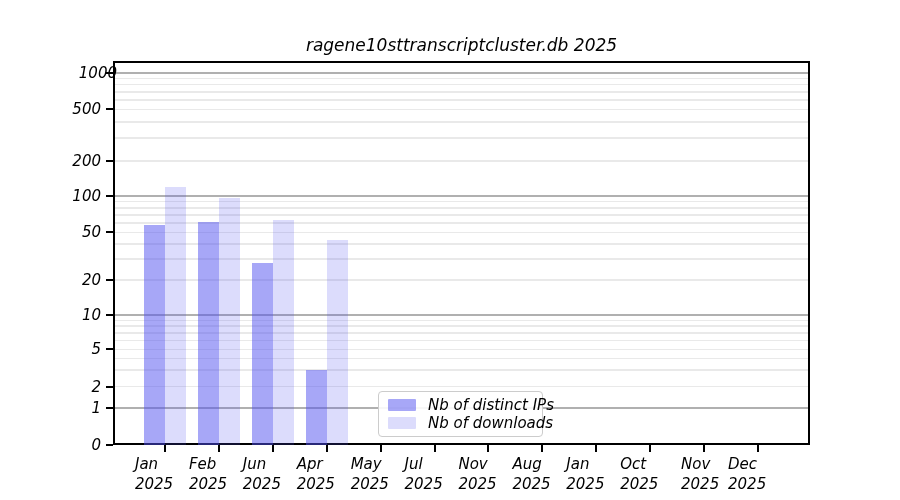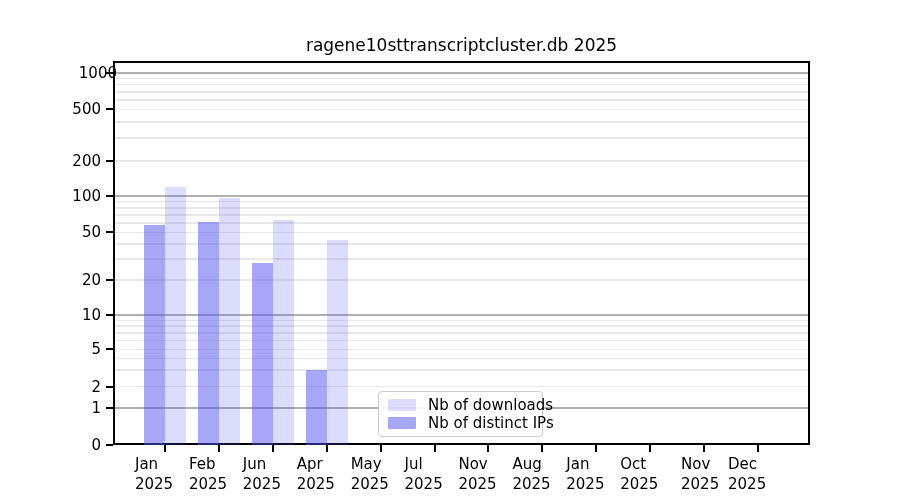--- a/index.html
+++ b/index.html
@@ -6,20 +6,21 @@
     margin: 0; padding: 0;
     width: 900px; height: 500px;
     background: #ffffff;
     font-family: "DejaVu Sans", "Liberation Sans", sans-serif;
     overflow: hidden;
   }
   #chart {
     position: relative;
     width: 900px; height: 392px;
     background: #ffffff;
+    font-style: italic;
   }
   #chart-title {
     position: absolute;
     left: 113px; top: 35px; width: 697px;
     text-align: center;
     font-size: 17px;
     color: #000000;
     white-space: nowrap;
   }
   #plot-area {
@@ -231,21 +232,21 @@
       </div>
       <div class="x-tick-mark" style="left: 757.042px; top: 445px;"></div>
       <div class="x-tick-label" style="left: 728.042px; top: 454px;">
         <div>Dec</div>
         <div>2025</div>
       </div>
     </div>
 
   <div id="legend">
     <div class="legend-row">
+      <span class="legend-swatch" id="swatch-0" style="background: rgba(80, 80, 240, 0.5);"></span>
+      <span class="legend-label">Nb of distinct IPs</span>
+    </div>
+    <div class="legend-row">
       <span class="legend-swatch" id="swatch-1" style="background: rgba(80, 80, 240, 0.2);"></span>
       <span class="legend-label">Nb of downloads</span>
     </div>
-    <div class="legend-row">
-      <span class="legend-swatch" id="swatch-0" style="background: rgba(80, 80, 240, 0.5);"></span>
-      <span class="legend-label">Nb of distinct IPs</span>
-    </div>
   </div>
 </div>
 
 </body></html>

